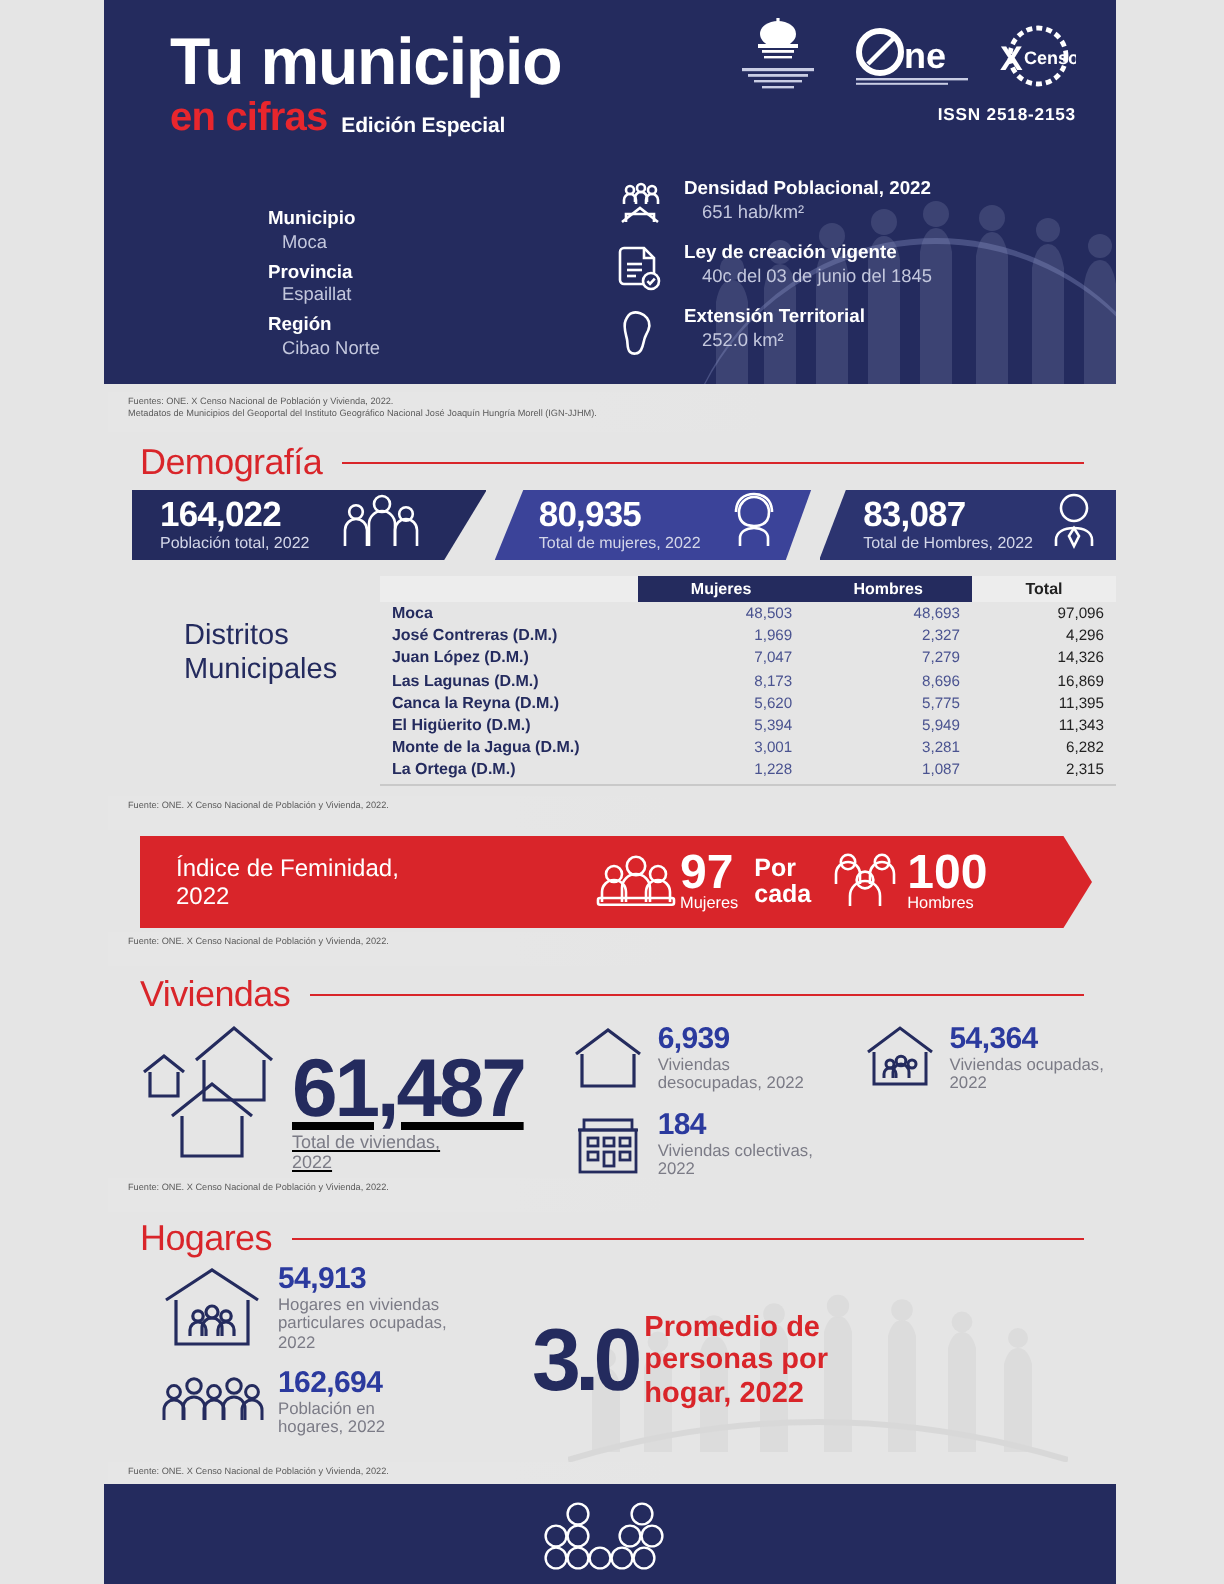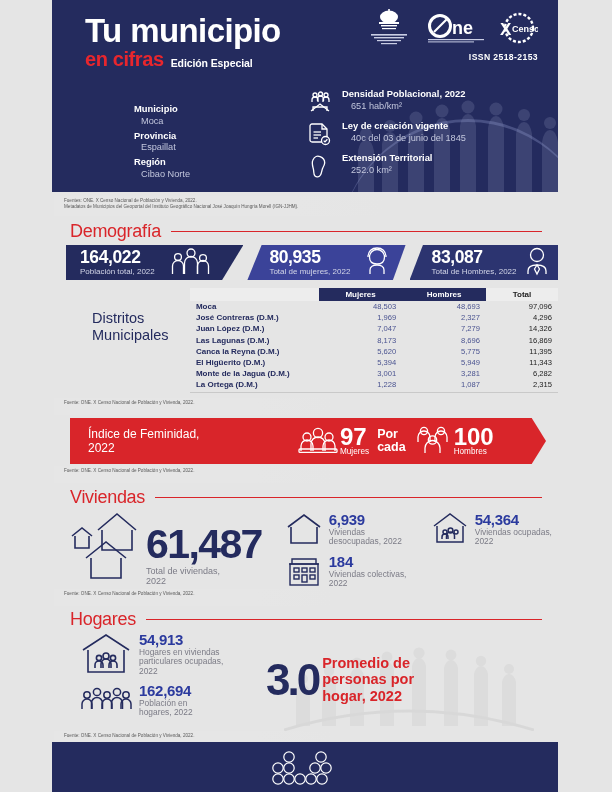--- a/index.html
+++ b/index.html
@@ -430,21 +430,21 @@
 
   <div class="rule-box" style="top:487px;left:70px;width:472px;">
     <div class="sechead">
       <div class="h">Viviendas</div>
       <div class="ln"></div>
     </div>
   </div>
 
   <div class="rule-box" style="top:508px;left:68px;width:490px;display:flex;gap:10px;">
 
-    <div style="display:flex;align-items:flex-start;gap:4px;width:214px;">
+    <div style="display:flex;align-items:flex-start;gap:4px;width:214px;text-decoration:underline;">
       <div>
         <svg width="74" height="74" viewBox="0 0 74 74" fill="none" stroke="#242b5e" stroke-width="1.6">
           <path d="M30 22L49 6l19 16"></path>
             <path d="M34 22v20h30V22"></path>
           <path d="M4 28l10-8 10 8"></path>
             <path d="M7 28v12h14V28"></path>
           <path d="M18 50l20-16 20 16"></path>
             <path d="M23 50v20h30V50"></path>
         </svg>
       </div>

